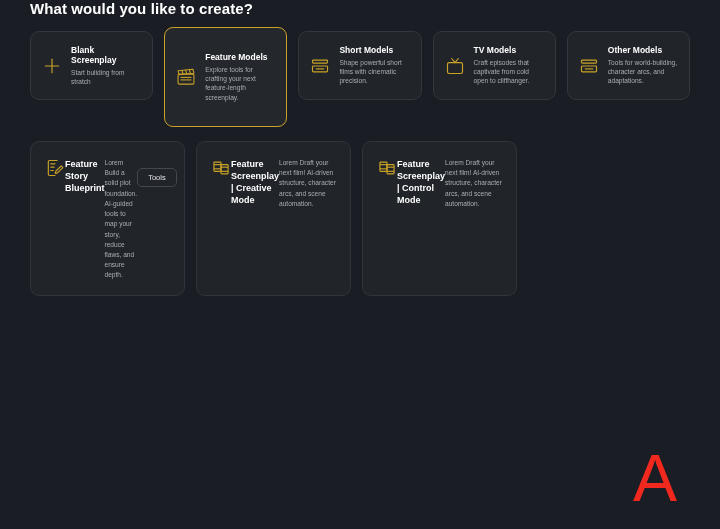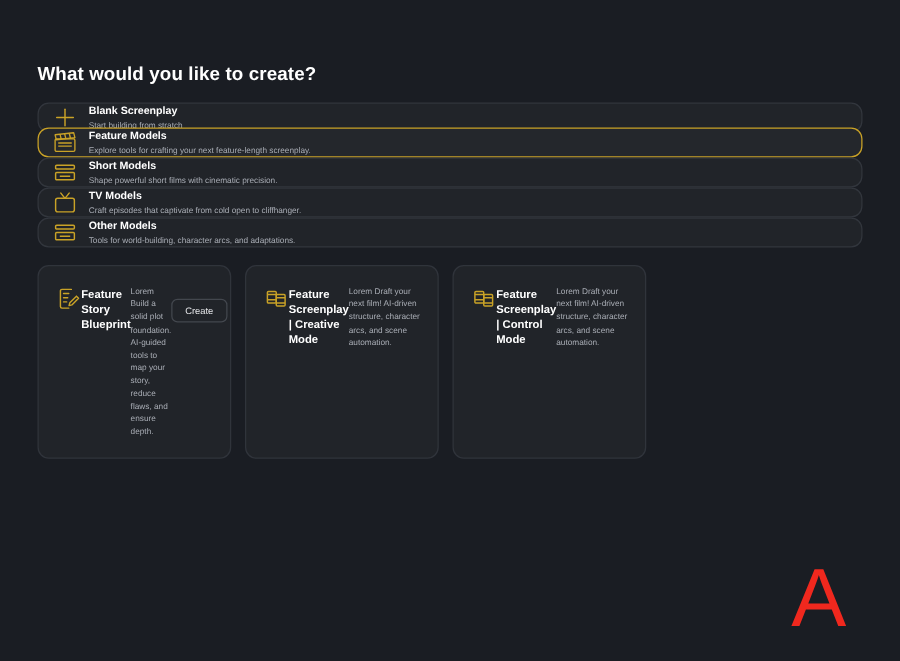--- a/index.html
+++ b/index.html
@@ -25,28 +25,28 @@
     padding: 0 30px;
   }
 
   
   .section-title {
     font-size: 15px;
     font-weight: bold;
     color: #ffffff;
     letter-spacing: 0.1px;
   }
-  #create-heading { padding-top: 51px; }
+  #create-heading { }
   #model-heading  { padding-top: 21px; }
 
   
   .type-row {
     display: flex;
+    gap: 11px;
     margin-top: 14px;
-    flex-direction: column;
   }
 
   .type-card {
     flex: 1 1 0;
     min-width: 0;
     height: 69px;
     background: #212429;
     border: 1px solid #32363d;
     border-radius: 9px;
     display: flex;
@@ -246,21 +246,21 @@
         <svg width="20" height="20" viewBox="0 0 24 24" fill="none" stroke="currentColor" stroke-width="1.4" stroke-linecap="round" stroke-linejoin="round">
           <path d="M14.5 3 H5.5 a1.5 1.5 0 0 0 -1.5 1.5 V19.5 A1.5 1.5 0 0 0 5.5 21 H12"></path>
           <line x1="7" y1="7" x2="12" y2="7"></line>
           <line x1="7" y1="11" x2="11" y2="11"></line>
           <line x1="7" y1="15" x2="10" y2="15"></line>
           <path d="M19.4 9.5 l2 2 l-6.4 6.4 l-2.7 0.7 l0.7 -2.7 Z"></path>
         </svg>
       </span>
       <div class="model-title">Feature Story Blueprint</div>
       <div class="model-desc">Lorem Build a solid plot foundation. AI-guided tools to map your story, reduce flaws, and ensure depth.</div>
-      <button class="create-btn">Create</button>
+      <button class="create-btn">Tools</button>
     </div>
 
     <div class="model-card">
       <span class="model-icon">
         <svg width="20" height="20" viewBox="0 0 24 24" fill="none" stroke="currentColor" stroke-width="1.4" stroke-linejoin="round">
           <rect x="3.5" y="5" width="8.5" height="11" rx="1"></rect>
           <rect x="12" y="8" width="8.5" height="11" rx="1"></rect>
           <line x1="3.5" y1="8" x2="12" y2="8"></line>
           <line x1="3.5" y1="13" x2="12" y2="13"></line>
           <line x1="12" y1="11" x2="20.5" y2="11"></line>

